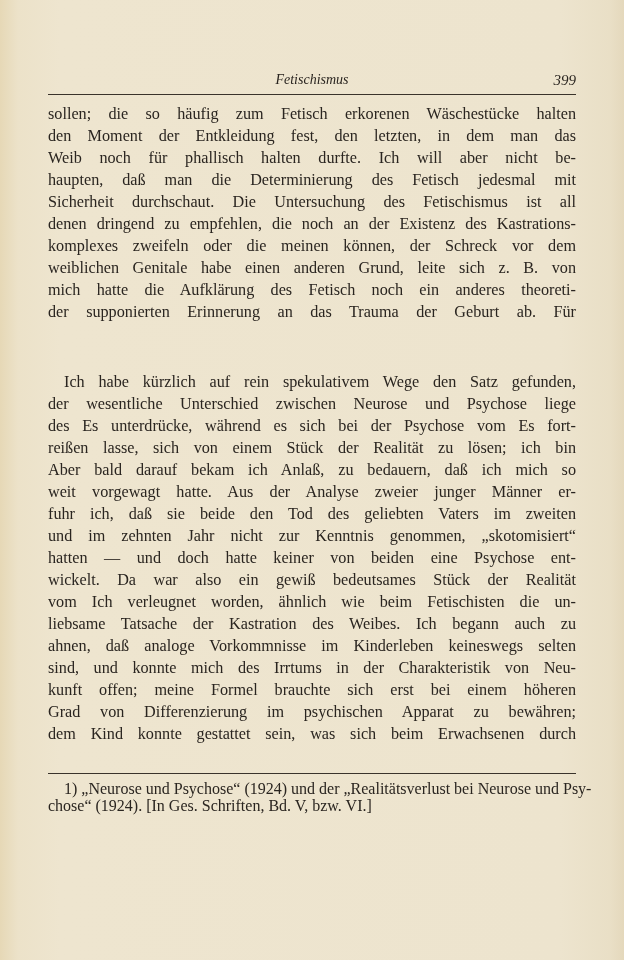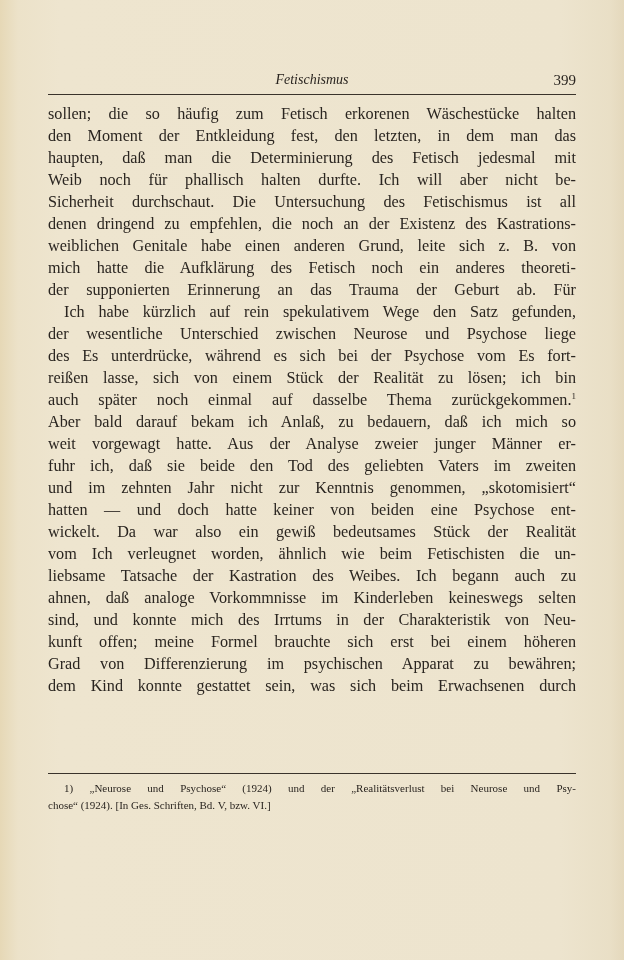--- a/index.html
+++ b/index.html
@@ -36,20 +36,21 @@
       width: 528px;
       text-align: center;
       font-style: italic;
       top: 0;
     }
     .page-number {
       position: absolute;
       right: 0;
       top: 0;
       font-size: 15px;
+      font-style: italic;
     }
     .head-rule {
       position: absolute;
       left: 48px;
       top: 94px;
       width: 528px;
       height: 0;
       border-top: 1.5px solid #3a332b;
     }
     .body-text {
@@ -66,40 +67,41 @@
       white-space: nowrap;
       text-align: justify;
       text-align-last: justify;
       overflow: visible;
     }
     .line.last {
       text-align-last: left;
     }
     .line.indent {
       padding-left: 16px;
+      margin-top: 48px;
     }
     sup {
       font-size: 9px;
       line-height: 0;
       vertical-align: 6px;
     }
     .foot-rule {
       position: absolute;
       left: 48px;
       top: 773px;
       width: 528px;
       height: 0;
       border-top: 1.5px solid #3a332b;
     }
     .footnote {
       position: absolute;
       left: 48px;
       top: 780px;
       width: 528px;
-      font-size: 11px;
+      font-size: 16px;
       line-height: 17px;
     }
     .footnote .fline {
       display: block;
       white-space: nowrap;
       text-align: justify;
       text-align-last: justify;
     }
     .footnote .fline.first {
       padding-left: 16px;
@@ -115,32 +117,32 @@
 
   <div class="running-head">
     <span class="running-title">Fetischismus</span>
     <span class="page-number">399</span>
   </div>
   <div class="head-rule"></div>
 
   <div class="body-text">
     <span class="line">sollen; die so häufig zum Fetisch erkorenen Wäschestücke halten</span>
     <span class="line">den Moment der Entkleidung fest, den letzten, in dem man das</span>
+    <span class="line">Weib noch für phallisch halten durfte. Ich will aber nicht be-</span>
     <span class="line">haupten, daß man die Determinierung des Fetisch jedesmal mit</span>
-    <span class="line">Weib noch für phallisch halten durfte. Ich will aber nicht be-</span>
     <span class="line">Sicherheit durchschaut. Die Untersuchung des Fetischismus ist all</span>
     <span class="line">denen dringend zu empfehlen, die noch an der Existenz des Kastrations-</span>
+    <span class="line">komplexes zweifeln oder die meinen können, der Schreck vor dem</span>
     <span class="line">weiblichen Genitale habe einen anderen Grund, leite sich z. B. von</span>
     <span class="line">mich hatte die Aufklärung des Fetisch noch ein anderes theoreti-</span>
     <span class="line">der supponierten Erinnerung an das Trauma der Geburt ab. Für</span>
     <span class="line indent">Ich habe kürzlich auf rein spekulativem Wege den Satz gefunden,</span>
     <span class="line">der wesentliche Unterschied zwischen Neurose und Psychose liege</span>
     <span class="line">des Es unterdrücke, während es sich bei der Psychose vom Es fort-</span>
     <span class="line">reißen lasse, sich von einem Stück der Realität zu lösen; ich bin</span>
-    <span class="line"><span>auch später noch einmal auf dasselbe Thema zurückgekommen.</span><sup>1</sup></span>
     <span class="line">Aber bald darauf bekam ich Anlaß, zu bedauern, daß ich mich so</span>
     <span class="line">weit vorgewagt hatte. Aus der Analyse zweier junger Männer er-</span>
     <span class="line">fuhr ich, daß sie beide den Tod des geliebten Vaters im zweiten</span>
     <span class="line">und im zehnten Jahr nicht zur Kenntnis genommen, „skotomisiert“</span>
     <span class="line">hatten — und doch hatte keiner von beiden eine Psychose ent-</span>
     <span class="line">wickelt. Da war also ein gewiß bedeutsames Stück der Realität</span>
     <span class="line">vom Ich verleugnet worden, ähnlich wie beim Fetischisten die un-</span>
     <span class="line">liebsame Tatsache der Kastration des Weibes. Ich begann auch zu</span>
     <span class="line">ahnen, daß analoge Vorkommnisse im Kinderleben keineswegs selten</span>
     <span class="line">sind, und konnte mich des Irrtums in der Charakteristik von Neu-</span>

